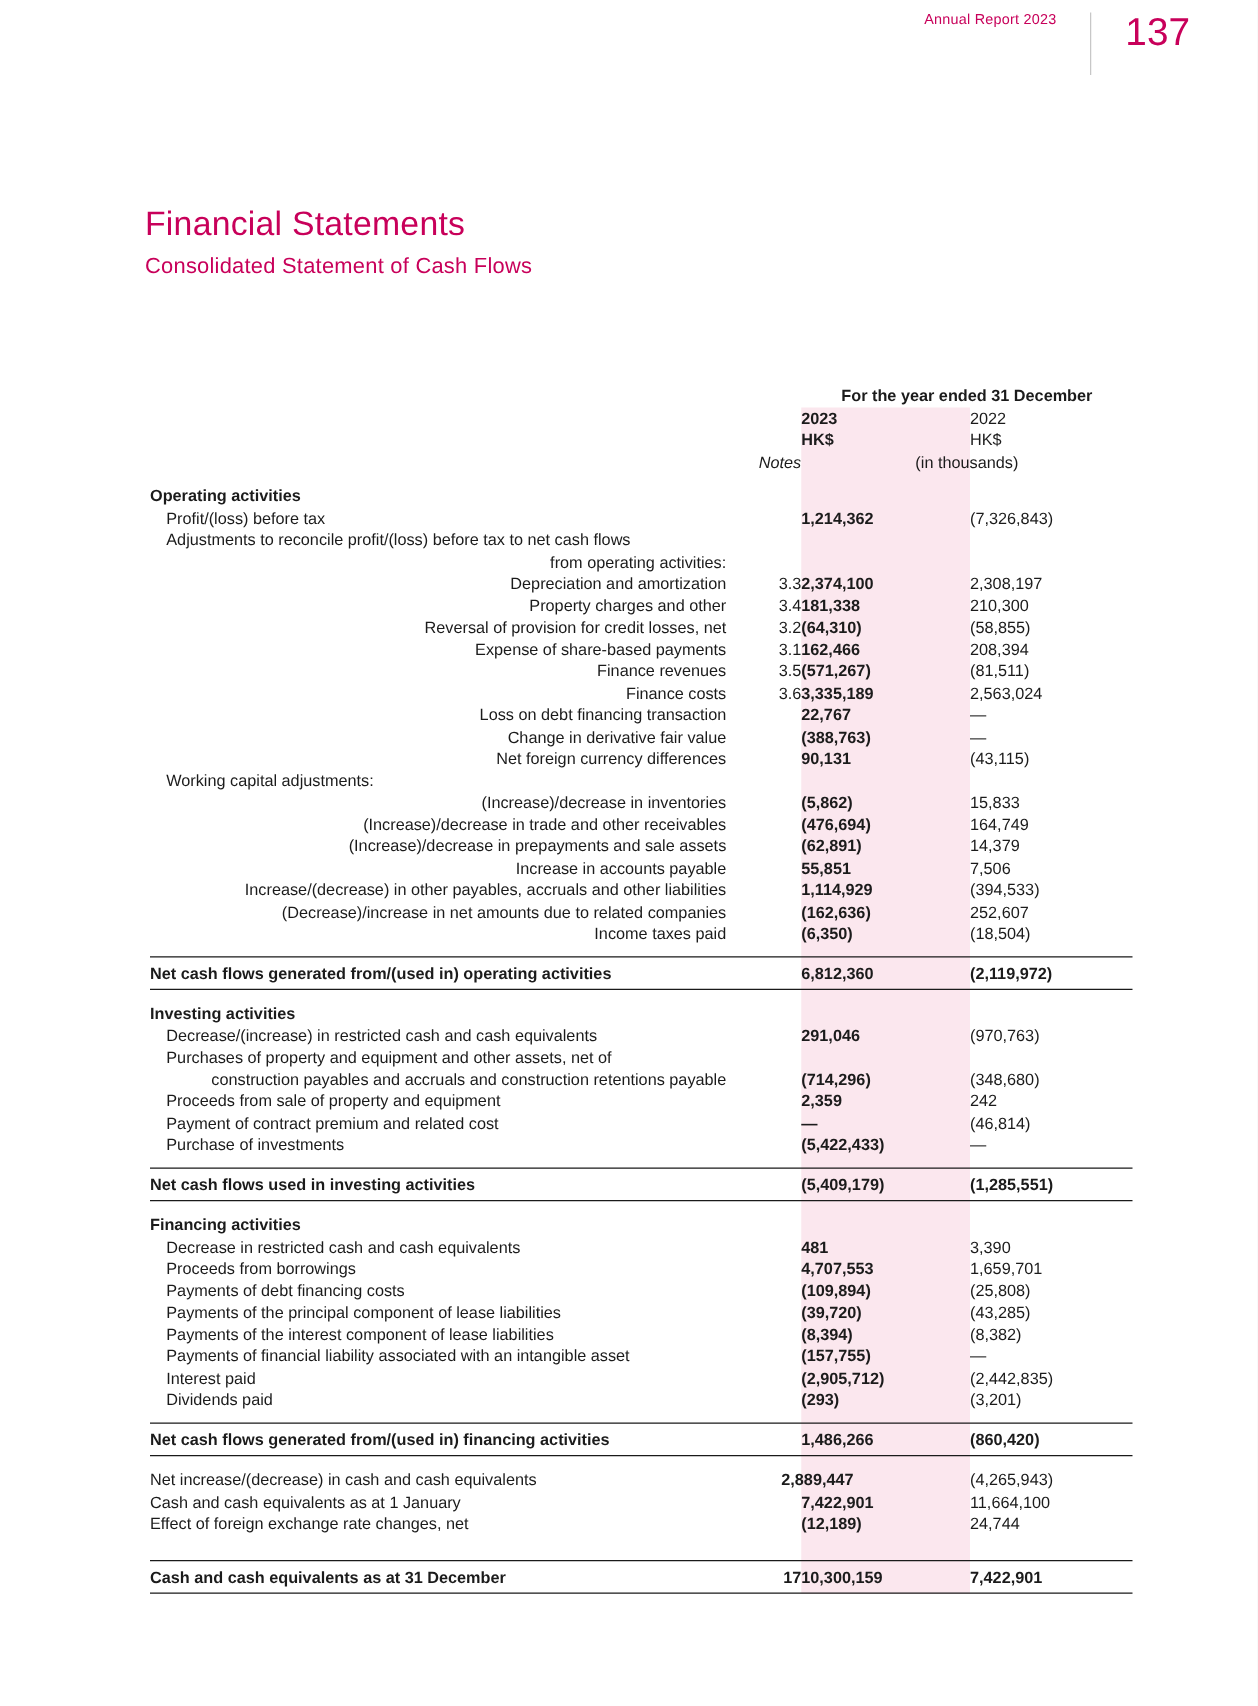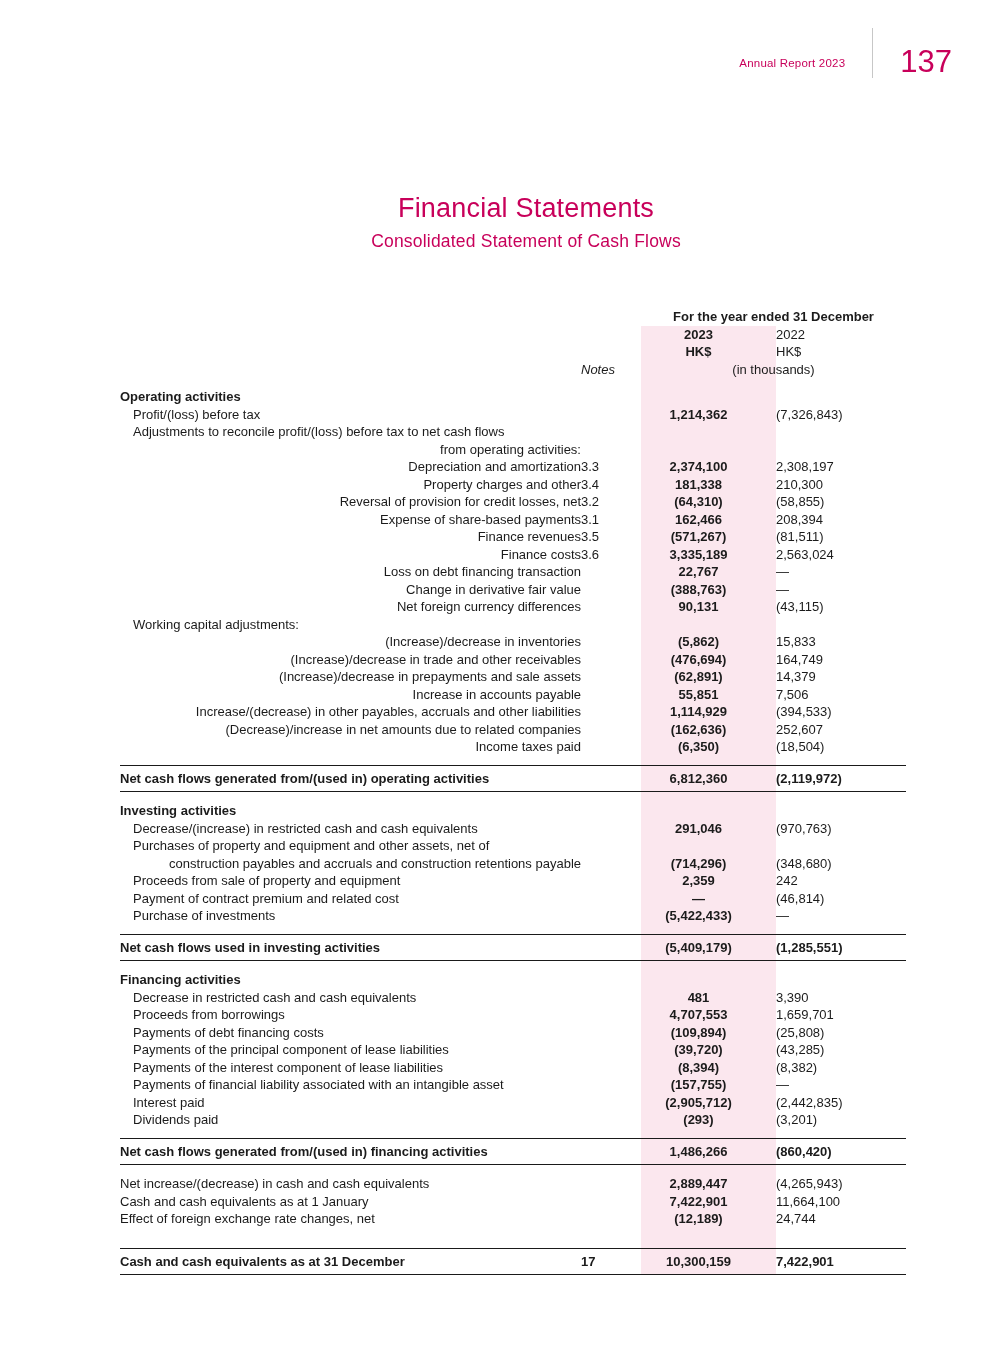--- a/index.html
+++ b/index.html
@@ -9,60 +9,60 @@
     --ink:#1b1b1b;
     --rule:#1a1a1a;
   }
   body { background:#e8e8e8; font-family:"Liberation Sans", sans-serif; color:var(--ink); }
   .page{
     position:relative; width:1006px; height:1365px; background:#ffffff; margin:0 auto; overflow:hidden;
   }
 
   
   .top-right{
-    position:absolute; top:28px; right:54px;
-    display:flex; align-items:flex-end; gap:27px; height:50px;
+    position:absolute; top:10px; right:54px;
+    display:flex; align-items:flex-start; gap:27px; height:50px;
   }
   .report-label{ color:var(--accent); font-size:11.5px; padding-bottom:9px; letter-spacing:.2px; }
   .head-divider{ width:1px; height:50px; background:#c7c7c7; }
   .page-num{ color:var(--accent); font-size:31px; line-height:1; padding-bottom:1px; }
 
   
-  .title-block{ position:absolute; top:165px; left:133px; width:786px; text-align:center;margin-top:29px; }
+  .title-block{ position:absolute; top:165px; left:116px; width:786px; text-align:left; }
   .title{ color:var(--accent); font-size:27px; line-height:1.1; letter-spacing:.2px; }
   .subtitle{ color:var(--accent); font-size:17.5px; margin-top:7px; letter-spacing:.2px; }
 
   
   .table-wrap{ position:absolute; top:308px; left:120px; width:786px; }
   .pink-band{ position:absolute; left:521px; top:18px; bottom:0; width:135px; background:var(--band); z-index:0; }
   .thead, .tbody{ position:relative; z-index:1; }
 
   .row{
     display:grid; grid-template-columns: 1fr 60px 135px 130px;
     font-size:13px; line-height:17.5px;
   }
   .cell{ min-height:17.5px; }
   .cell.label{ white-space:nowrap; }
   .ind0{ padding-left:0; } .ind1{ padding-left:13px; } .ind2{ padding-left:26px;text-align:right; }
-  .cell.note{ text-align:left; }
-  .cell.v1{ text-align:center; padding-right:20px; font-weight:700; }
+  .cell.note{ text-align:right; }
+  .cell.v1{ text-align:left; padding-right:20px; font-weight:700; }
   .cell.v2{ padding-right:2px; }
   .cell.span2{ grid-column:3/5; text-align:center; }
   .bold{ font-weight:700; }
   .italic{ font-style:italic; }
 
   .row.section{ font-weight:700; margin-top:10px; }
   .row.section .cell.v1{ font-weight:700; }
   .row.total, .row.grandtotal{
     font-weight:700;
     border-top:1px solid var(--rule); border-bottom:1px solid var(--rule);
     padding:4px 0; margin-top:9px;
   }
   .row.grandtotal{ margin-top:20px; }
-  .row.gap-item{ margin-top:10px; }
+  .row.gap-item{ margin-top:10px;gap:16px; }
 </style>
 </head>
 <body>
 
 <div class="page">
 
   <div class="top-right">
     <span class="report-label">Annual Report 2023</span>
     <span class="head-divider"></span>
     <span class="page-num">137</span>

